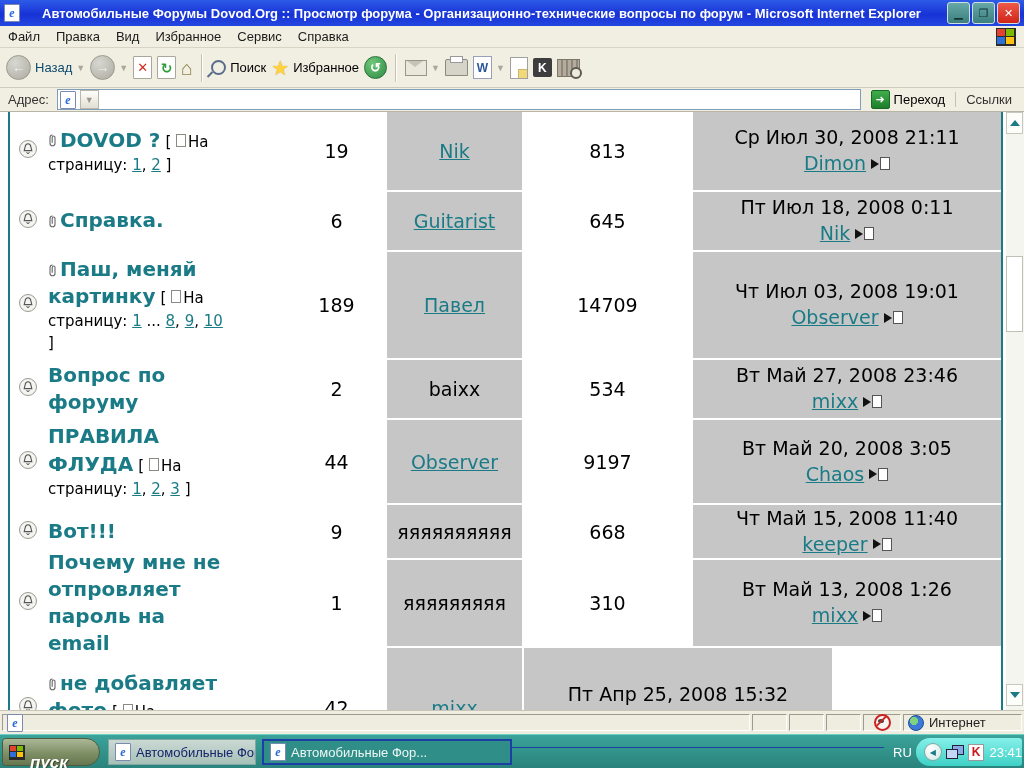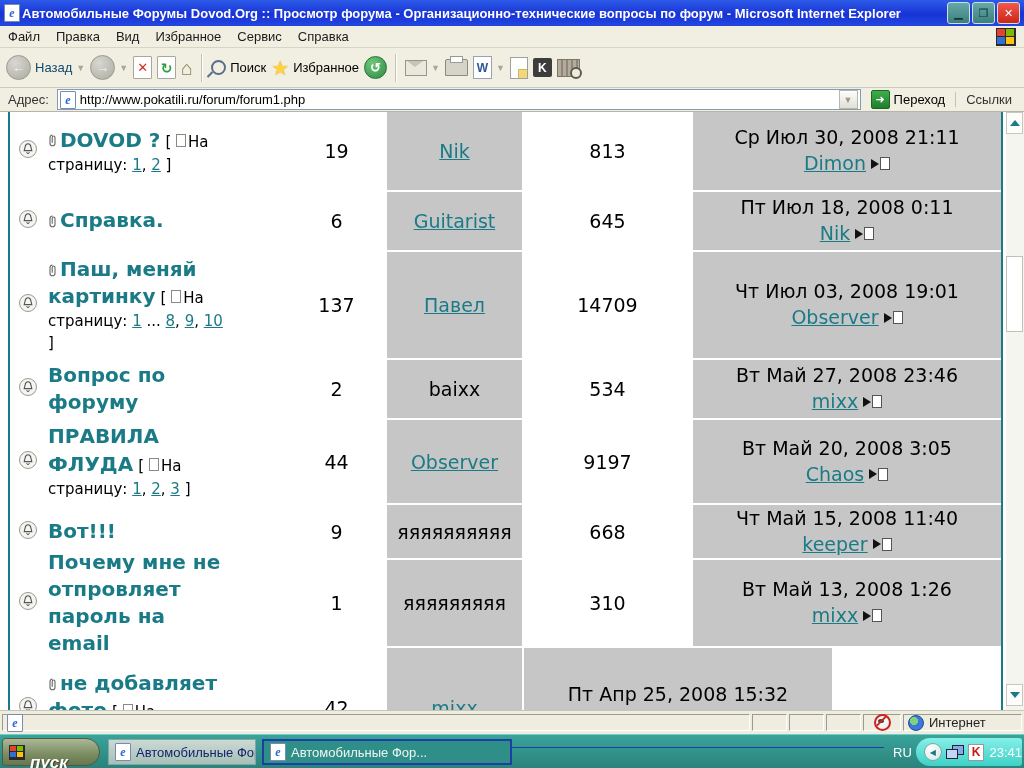--- a/index.html
+++ b/index.html
@@ -7,21 +7,21 @@
        font-family:"DejaVu Sans",sans-serif;position:relative;}
   .abs{position:absolute;}
 
   
   #titlebar{left:0;top:0;width:1024px;height:26px;
     background:linear-gradient(to bottom,#2E5BE8 0%,#1733D6 55%,#2447E0 100%);
     display:flex;align-items:center;padding:0 4px;box-sizing:border-box;}
   .ie-page{width:14px;height:16px;background:#fff;border:1px solid #7A8AB0;border-radius:1px;
     display:inline-flex;align-items:center;justify-content:center;flex:0 0 auto;}
   .ie-page .e{color:#2B6BD8;font:italic bold 12px "Liberation Serif",serif;line-height:1;}
-  #titlebar .ttl{color:#fff;font:bold 13px "Liberation Sans",sans-serif;margin-left:2px;
+  #titlebar .ttl{color:#fff;font:bold 13px "Liberation Sans",sans-serif;margin-left:22px;
     white-space:nowrap;overflow:hidden;flex:1;}
   .capbtn{width:21px;height:20px;margin-left:2px;border:1px solid #CDE0E0;border-radius:3px;
     display:inline-flex;align-items:center;justify-content:center;flex:0 0 auto;
     font:bold 11px "DejaVu Sans",sans-serif;}
   .capbtn.teal{background:linear-gradient(#66A8A8,#3C7F7F);color:#10312F;}
   .capbtn.red{background:linear-gradient(#F05A4A,#CE2418);color:#fff;}
 
   
   #menubar{left:0;top:26px;width:1024px;height:22px;background:#F1EFE2;
     border-bottom:1px solid #D9D5C6;display:flex;align-items:center;
@@ -243,21 +243,20 @@
   <span class="tb kico">K</span>
   <span class="tb bldg"></span>
 </div>
 
 <div class="abs" id="addressbar">
   <span id="addr-label">Адрес:</span>
   <span id="addr-input">
     <span class="ie-page">
         <span class="e">e</span>
       </span>
-    <span class="url">http://www.pokatili.ru/forum/forum1.php</span>
     <span class="dropbtn">▼</span>
   </span>
   <span id="go-btn">
     <span class="go-ico">➜</span>
     <span>Переход</span>
   </span>
   <span id="links-area">
     <span>Ссылки</span>
   </span>
 </div>
@@ -341,21 +340,21 @@
       </span>
       <div class="topic-text">
         <span class="clip">
           <svg width="9" height="13" viewBox="0 0 9 13">
             <path d="M4.5 1 C2.6 1 2 2.4 2 3.8 L2 9.2 C2 10.6 3 11.8 4.5 11.8 C6 11.8 7 10.6 7 9.2 L7 3.5 C7 2.6 6.4 2 5.6 2 C4.8 2 4.2 2.6 4.2 3.5 L4.2 8.8" fill="none" stroke="#666" stroke-width="1.1"></path>
           </svg>
         </span><a class="topic-title">Паш, меняй картинку</a>
         <span class="pagin">[ <span class="pgico"></span>На страницу: <a class="plink">1</a> ... <a class="plink">8</a>, <a class="plink">9</a>, <a class="plink">10</a> ]</span>
       </div>
     </div>
-    <div class="cell c-replies">137</div>
+    <div class="cell c-replies">189</div>
     <div class="cell c-author gray alink">Павел</div>
     <div class="cell c-views">14709</div>
     <div class="cell c-last gray">
       <div class="last-date">Чт Июл 03, 2008 19:01</div>
       <div class="last-poster-line">
         <a class="last-poster">Observer</a>
         <span class="goto-last">
               <span class="arr"></span>
               <span class="pg"></span>
             </span>

